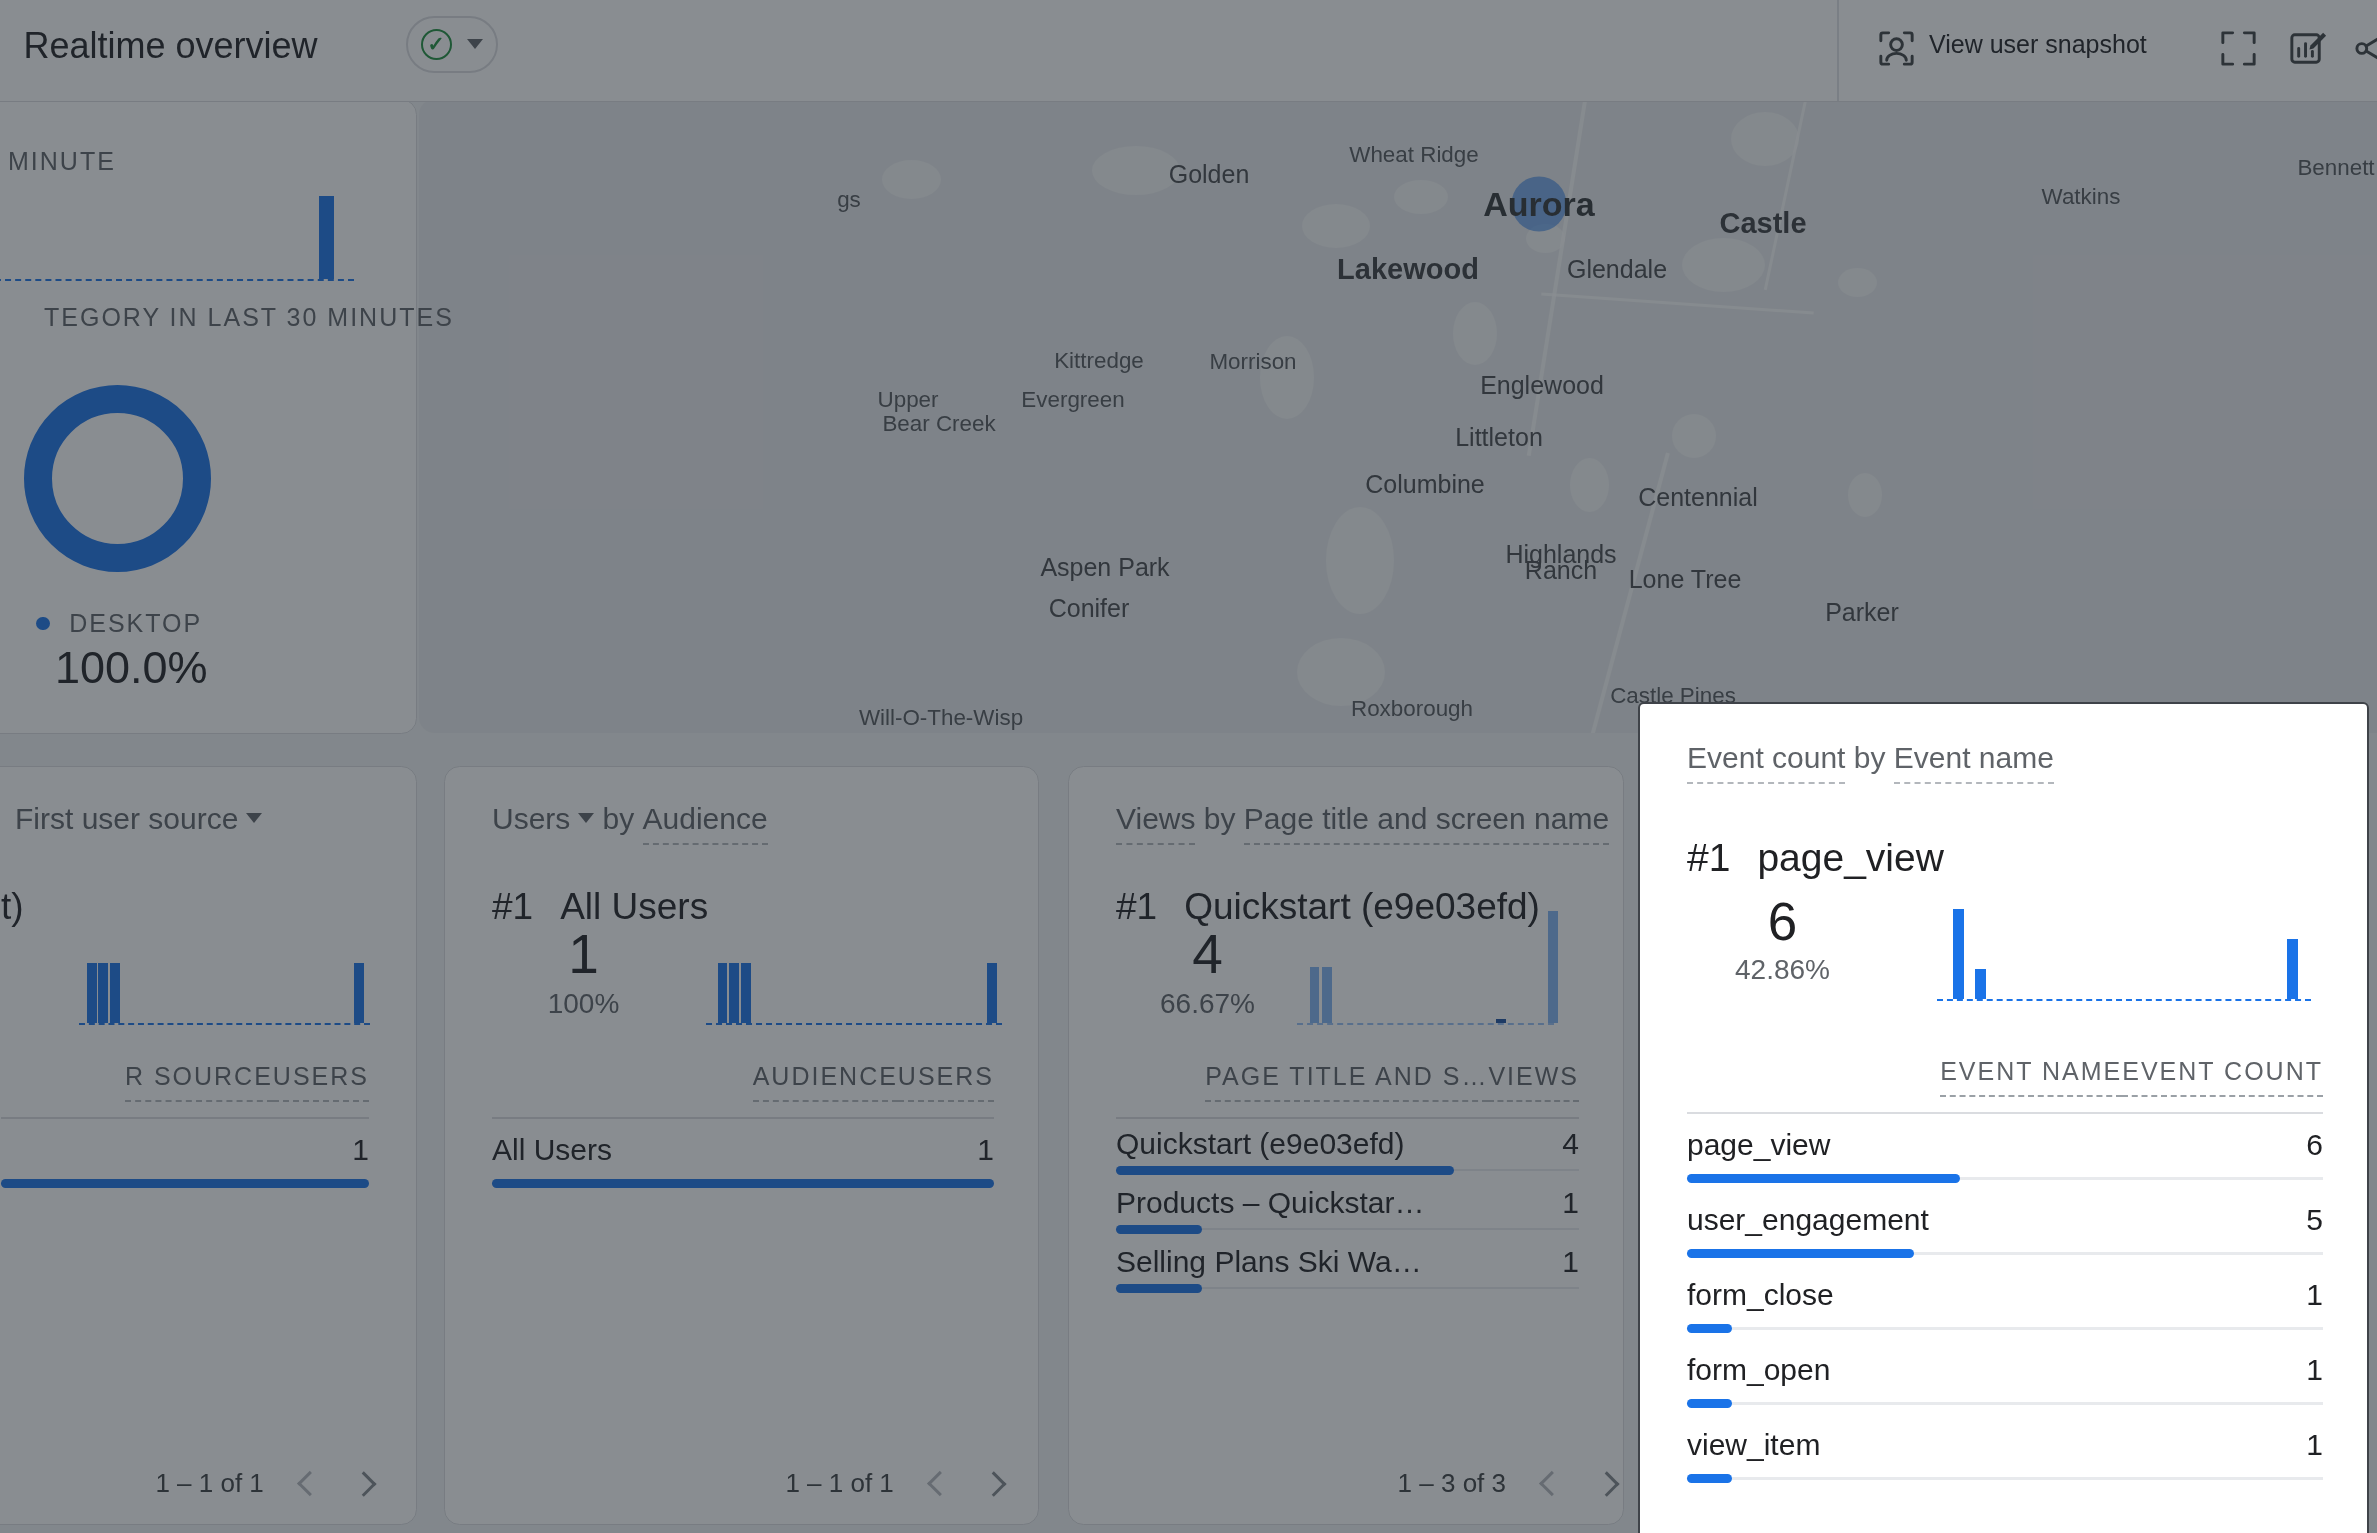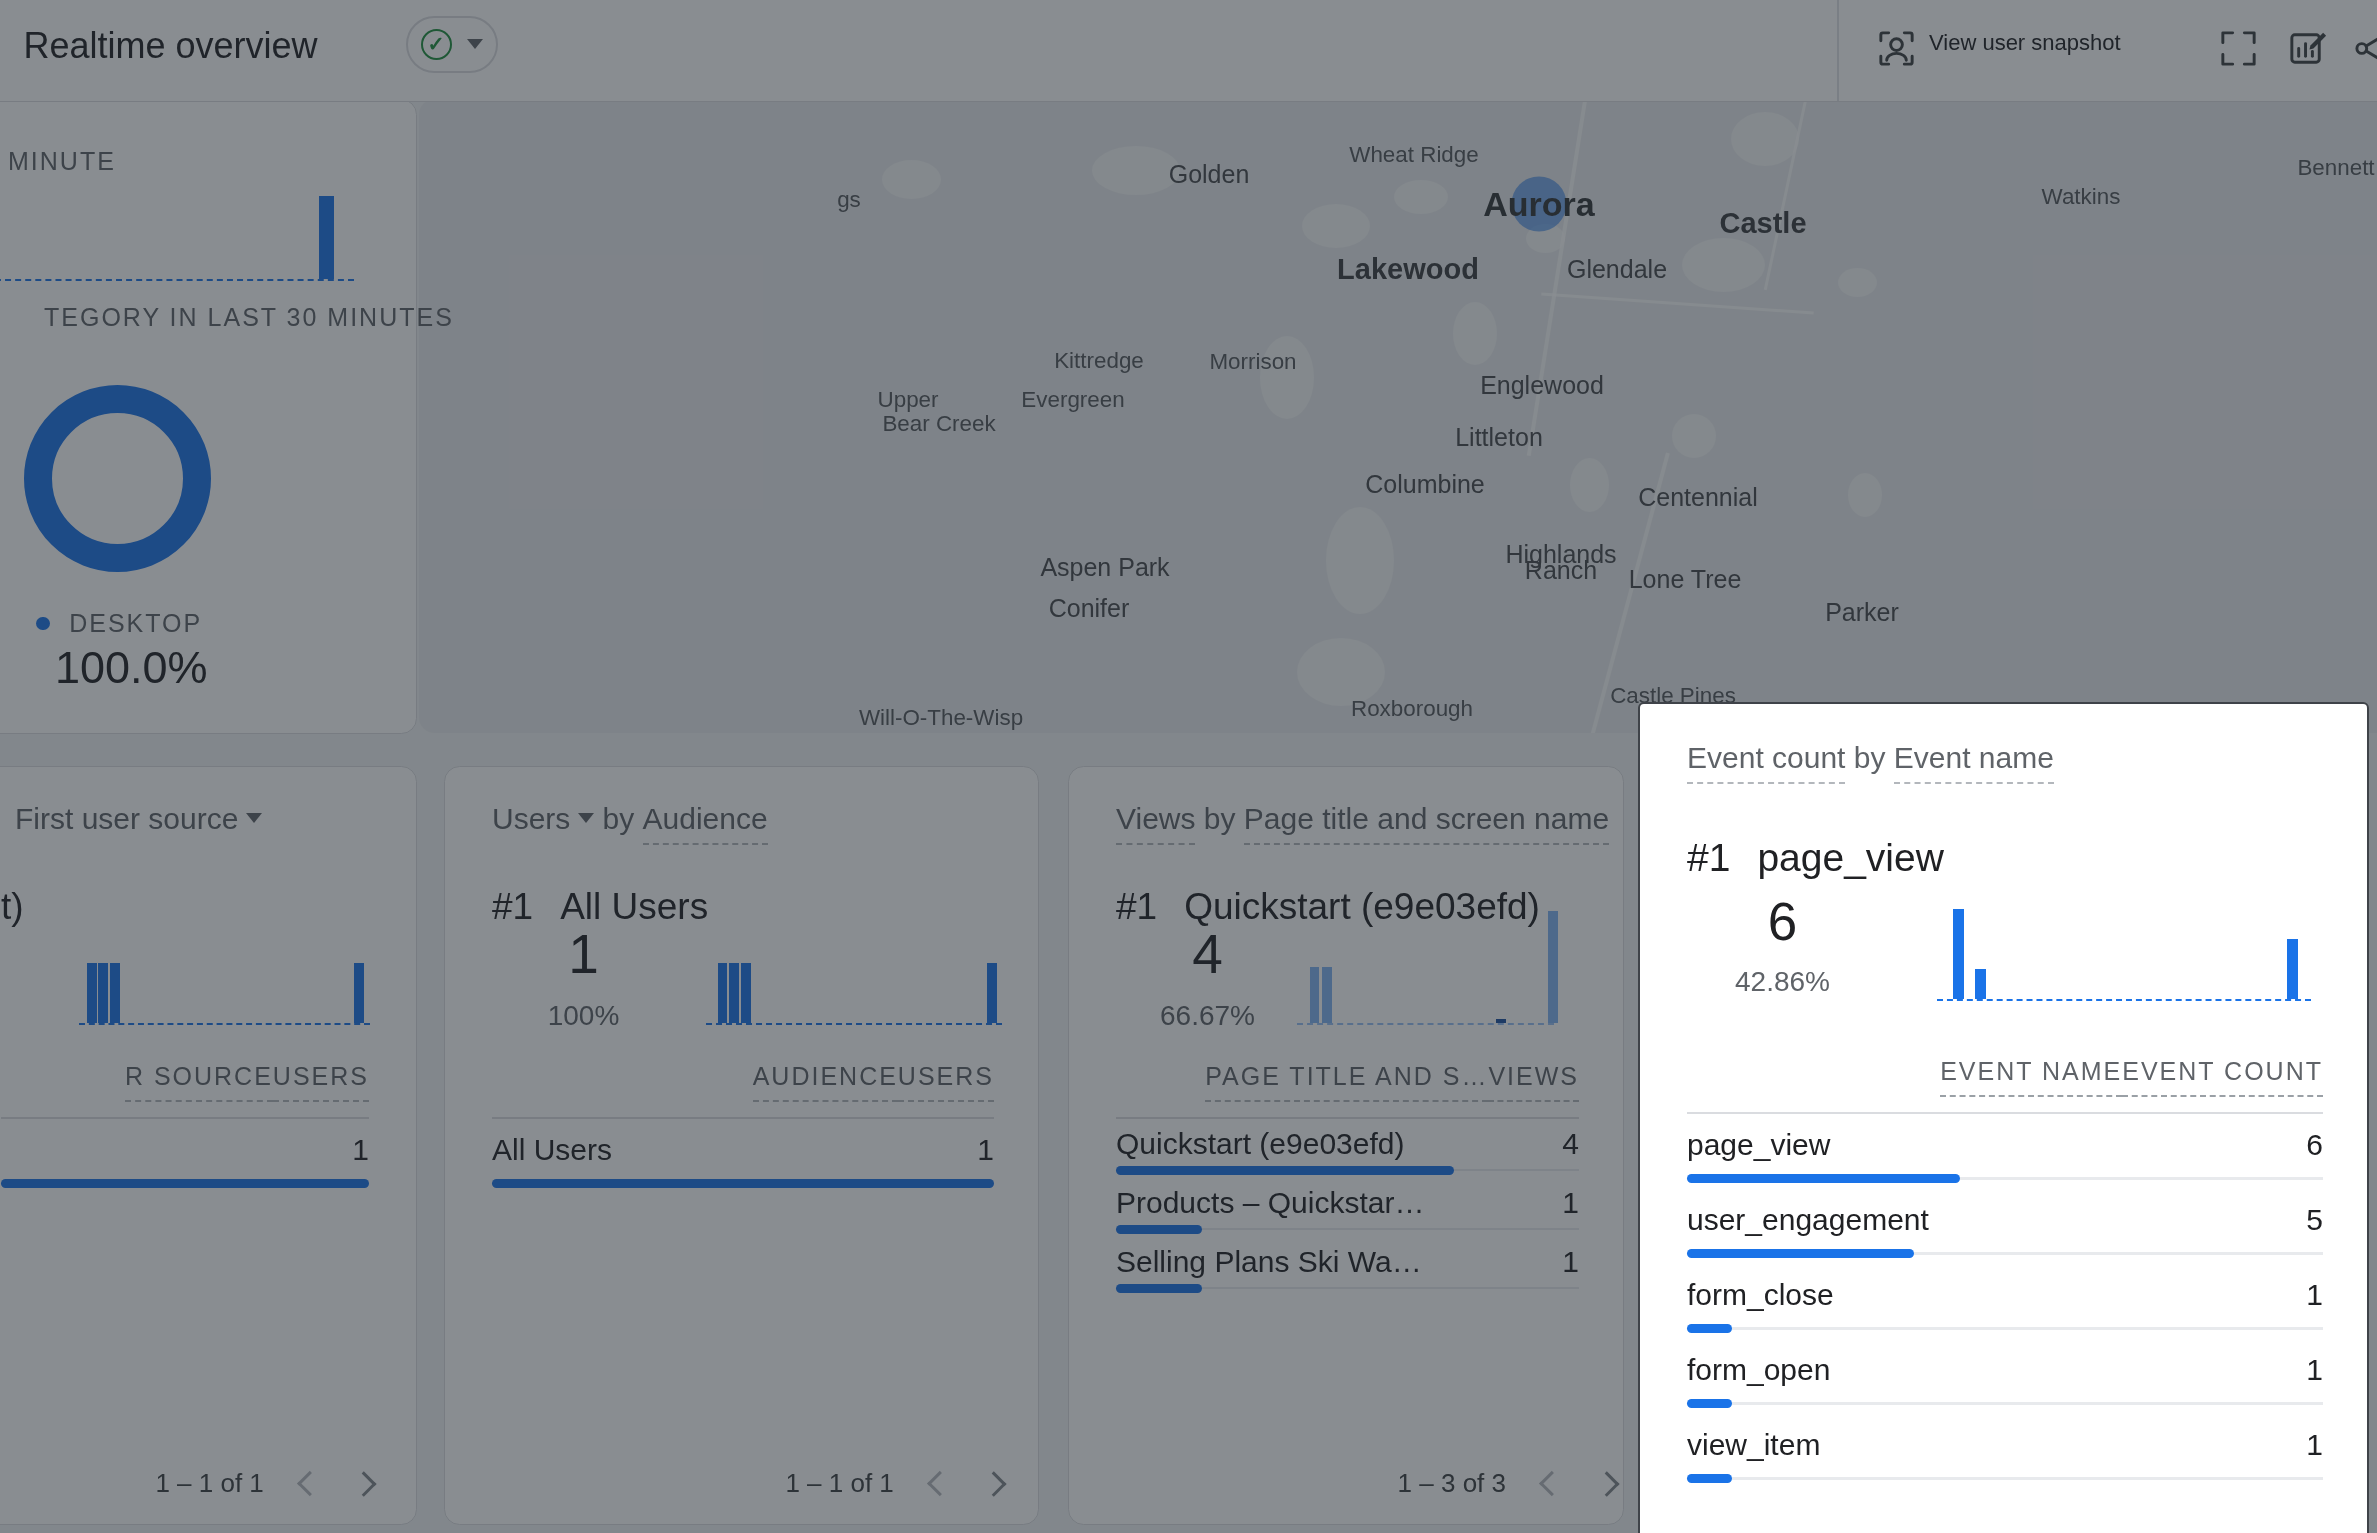--- a/index.html
+++ b/index.html
@@ -13,21 +13,21 @@
   .status-badge{position:absolute;left:406px;top:15.6px;width:92px;height:57px;border:2px solid #dadce0;
           border-radius:31px;display:flex;align-items:center;justify-content:center;gap:15.6px;box-sizing:border-box;}
   .check-circle{width:31px;height:31px;border:2.9px solid #1e8e3e;border-radius:50%;color:#1e8e3e;
           display:flex;align-items:center;justify-content:center;font-size:20.5px;font-weight:bold;box-sizing:border-box;}
   .caret-down{width:0;height:0;border-left:8.8px solid transparent;border-right:8.8px solid transparent;
           border-top:10.7px solid #5f6368;}
   .header-divider{position:absolute;left:1837px;top:0;width:2px;height:101px;background:#e0e2e5;}
   .hdr-actions{position:absolute;right:0;top:0;height:101px;}
   .hdr-icon{position:absolute;top:26px;width:45px;height:45px;}
   .hdr-icon svg{width:45px;height:45px;stroke:#3c4043;fill:none;stroke-width:3;stroke-linecap:round;stroke-linejoin:round;}
-  .snapshot-label{position:absolute;left:1929px;top:30px;font-size:22px;color:#202124;white-space:nowrap;}
+  .snapshot-label{position:absolute;left:1929px;top:30px;font-size:25px;color:#202124;white-space:nowrap;}
 
   
   .map{position:absolute;left:419px;top:99px;width:1965px;height:634px;background:#e8eaed;
        border-radius:15.6px 0 0 15.6px;overflow:hidden;z-index:1;}
   .blob{position:absolute;background:#f4f6f7;border-radius:50%;}
   .road{position:absolute;background:rgba(255,255,255,.75);}
   .maplabel{position:absolute;transform:translate(-50%,-50%);white-space:nowrap;color:#4d5156;z-index:2;}
   .maplabel.sm{font-size:22.4px;color:#53575c;}
   .maplabel.md{font-size:25px;color:#46494d;}
   .maplabel.lg{font-size:29px;font-weight:bold;color:#3a3d40;}
@@ -38,21 +38,21 @@
   
   .card{position:absolute;background:#fff;border:1px solid #dadce0;border-radius:15.6px;z-index:2;box-sizing:border-box;}
   .card-title{position:absolute;left:47px;top:35px;font-size:30px;color:#5f6368;white-space:nowrap;}
   .dashed{display:inline-block;border-bottom:2.9px dashed #b3b7bc;padding-bottom:6.8px;}
   .title-caret{display:inline-block;width:0;height:0;border-left:8.8px solid transparent;
        border-right:8.8px solid transparent;border-top:10.7px solid #5f6368;margin-left:7.8px;vertical-align:5.9px;}
   .rank-row{position:absolute;left:47px;top:119px;font-size:37px;color:#202124;white-space:nowrap;}
   .rank-num{margin-right:27px;}
   .stat{position:absolute;left:35px;top:160px;width:207px;text-align:center;}
   .stat .num{font-size:55px;color:#202124;line-height:1;}
-  .stat .pct{font-size:28px;color:#5f6368;margin-top:18px;}
+  .stat .pct{font-size:28px;color:#5f6368;margin-top:6px;}
 
   .spark{position:absolute;border-bottom:2.9px dashed #1a73e8;}
   .spark .bar{position:absolute;bottom:0;background:#1a73e8;}
   .spark.light{border-bottom-color:rgba(26,115,232,.45);}
   .spark.light .bar{background:rgba(26,115,232,.55);}
   .spark.light .bar.solid{background:#1a4fa0;}
 
   .tbl{position:absolute;left:47px;right:44px;top:295px;}
   .thead{display:flex;justify-content:flex-end;font-size:25px;letter-spacing:2px;color:#5f6368;}
   .thead span{display:inline-block;border-bottom:2.9px dashed #b3b7bc;padding-bottom:8.8px;white-space:nowrap;}

